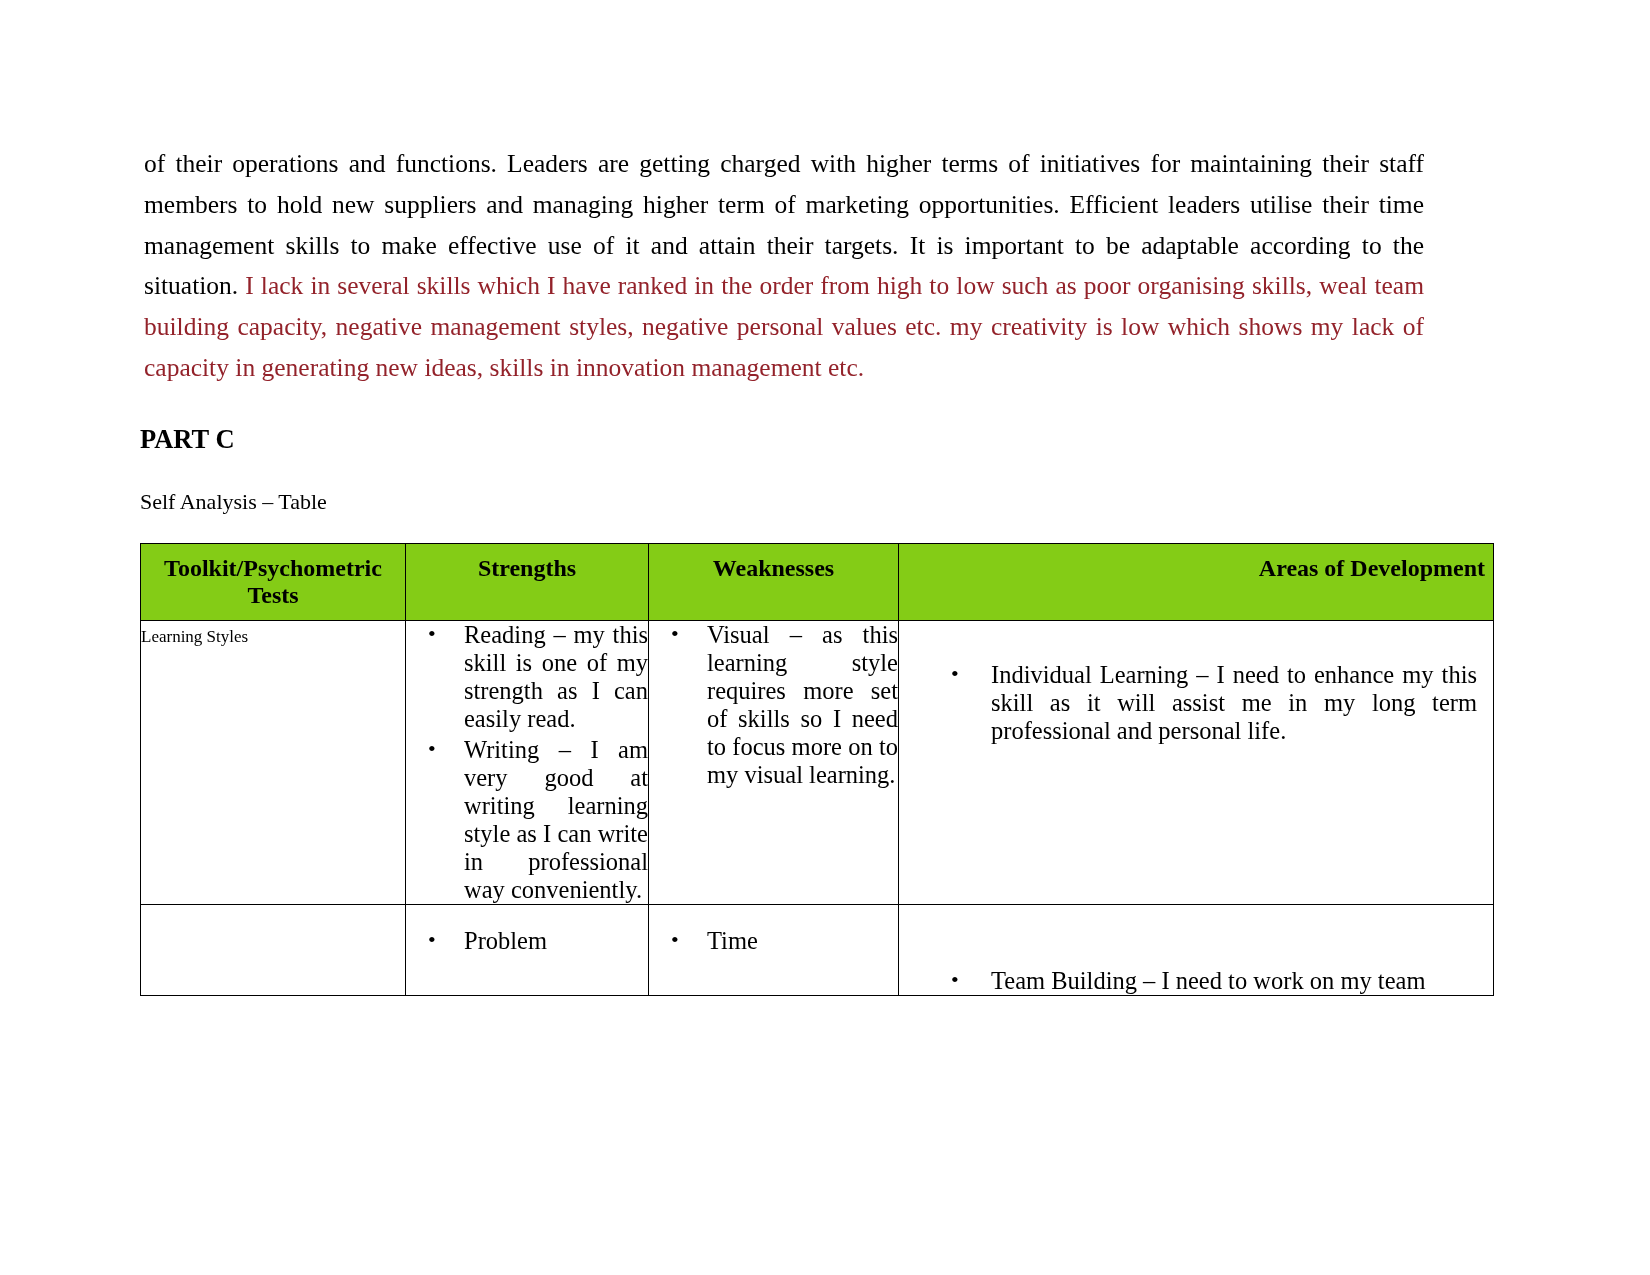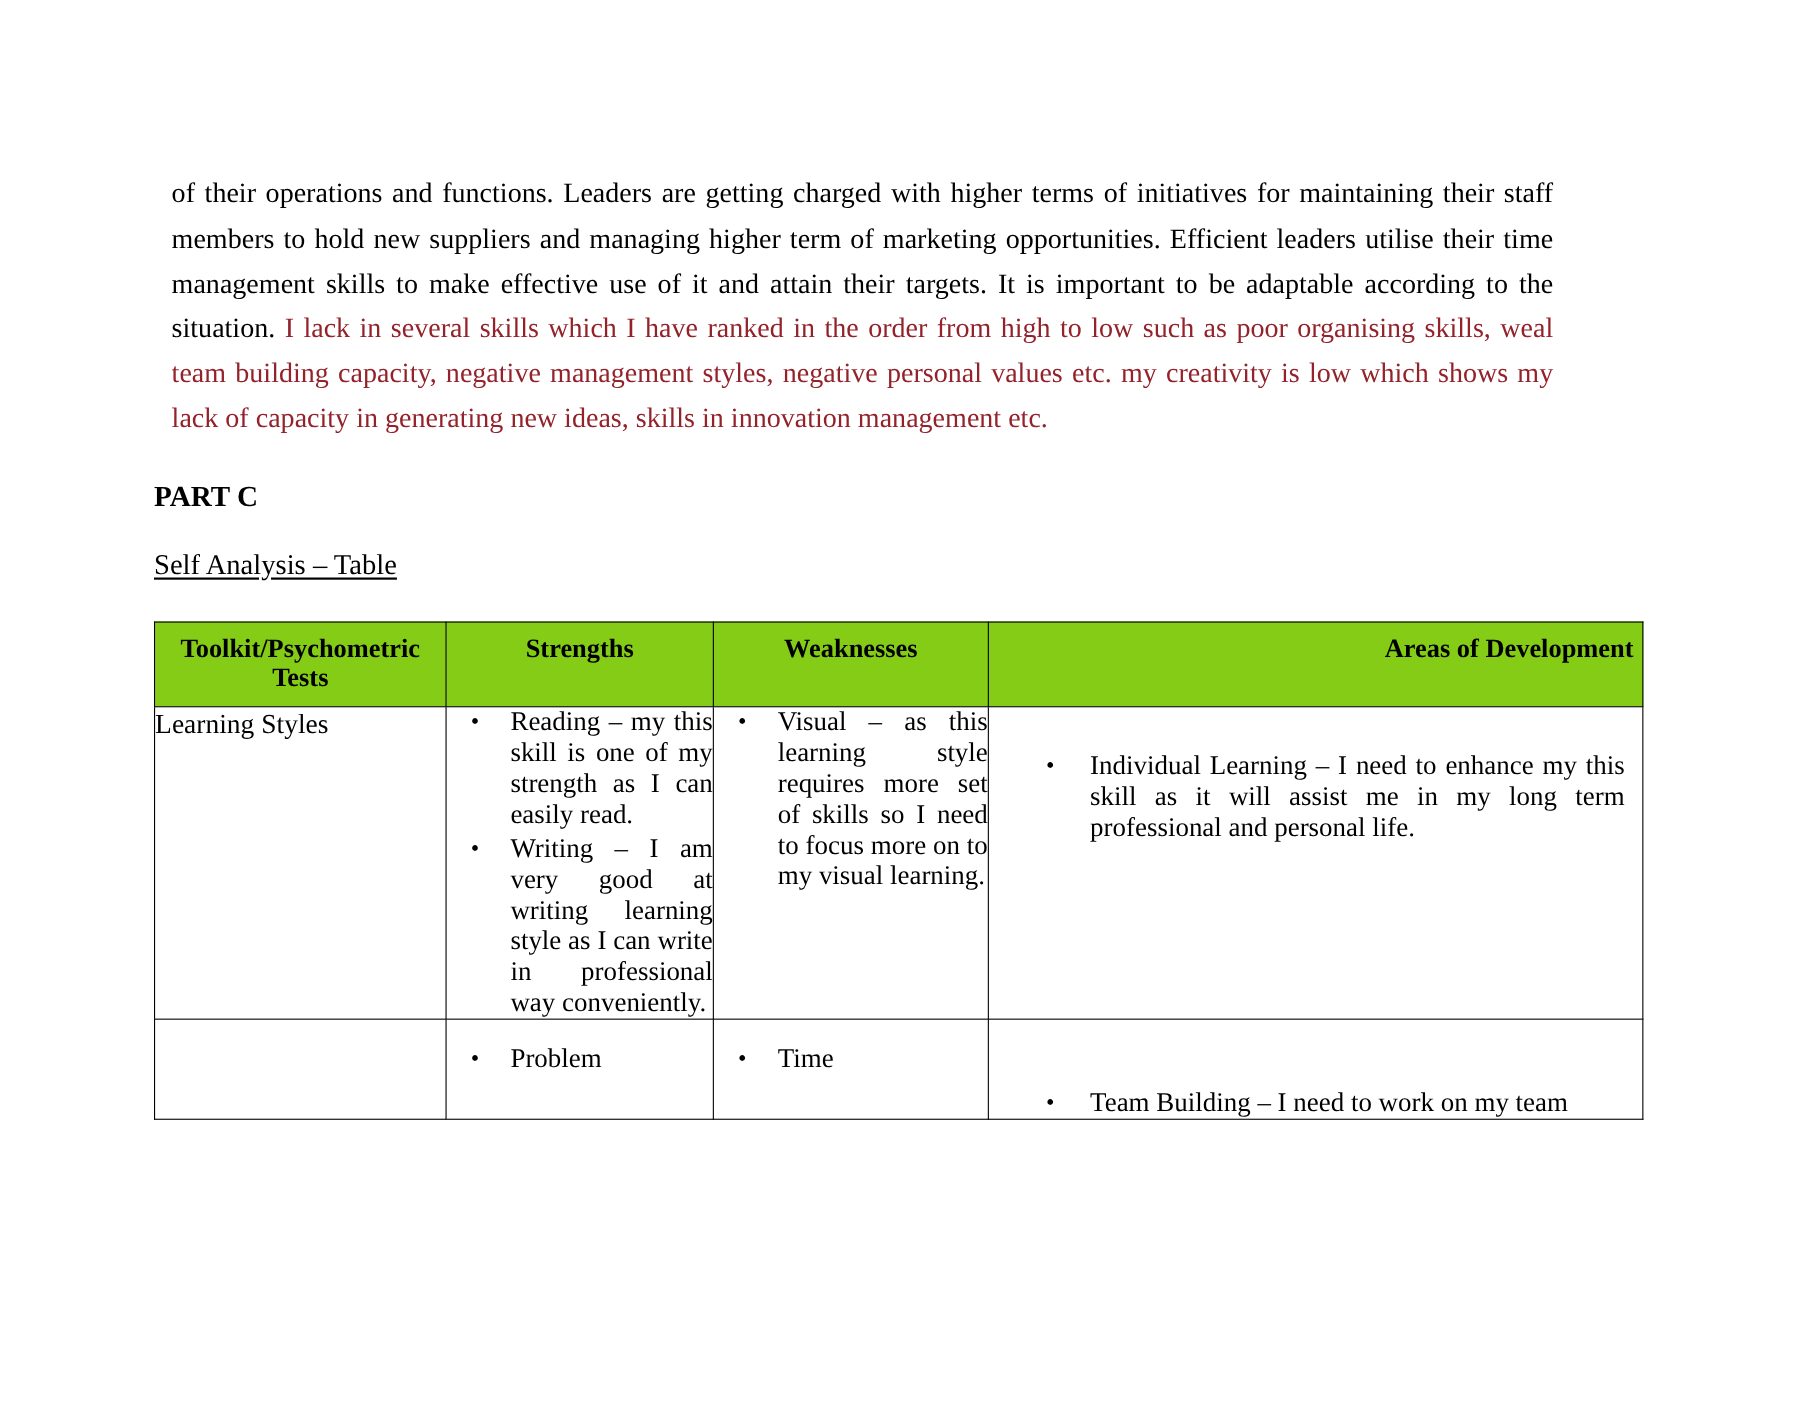--- a/index.html
+++ b/index.html
@@ -22,37 +22,36 @@
     box-sizing: border-box;
     padding: 140px 222px 0 140px;
   }
 
   
   .para {
     font-size: 25.5px;
     line-height: 40.8px;
     text-align: justify;
     text-justify: inter-word;
-    margin: 16px;
+    margin: 4px;
   }
   .para .black { color: #000000; }
   .para .red   { color: #93222a; }
 
   
   .part-heading {
     font-size: 26.5px;
     font-weight: bold;
     margin: 30px 0 0 0;
     line-height: 40px;
   }
   .sub-heading {
-    font-size: 26px;
-    margin: 26px 0 34px 0;
+    font-size: 22px;
+    margin: 26px 0 24px 0;
     line-height: 34px;
-    text-decoration: underline;
     text-underline-offset: 3px;
     display: inline-block;
   }
 
   
   .tbl-wrap {
     width: 1288px;
   }
   table.self-analysis {
     border-collapse: collapse;
@@ -73,21 +72,21 @@
     line-height: 27px;
     padding: 11px 8px 11px 8px;
     vertical-align: top;
   }
   th.col-toolkit   { width: 248px; text-align: center; }
   th.col-strengths { width: 226px; text-align: center; }
   th.col-weak      { width: 233px; text-align: center; }
   th.col-areas     { width: 578px; text-align: right; padding-left: 28px; margin-top: 35px; }
 
   td.cell-label {
-    font-size: 25px;
+    font-size: 17px;
     line-height: 32px;
     padding: 85px 0 0 12px;
   }
   td.cell-body {
     font-size: 24.5px;
     padding: 20px 10px 14px 10px;
   }
   td.cell-body.wide { padding-left: 22px; padding-right: 16px; }
 
   ul.bul {

